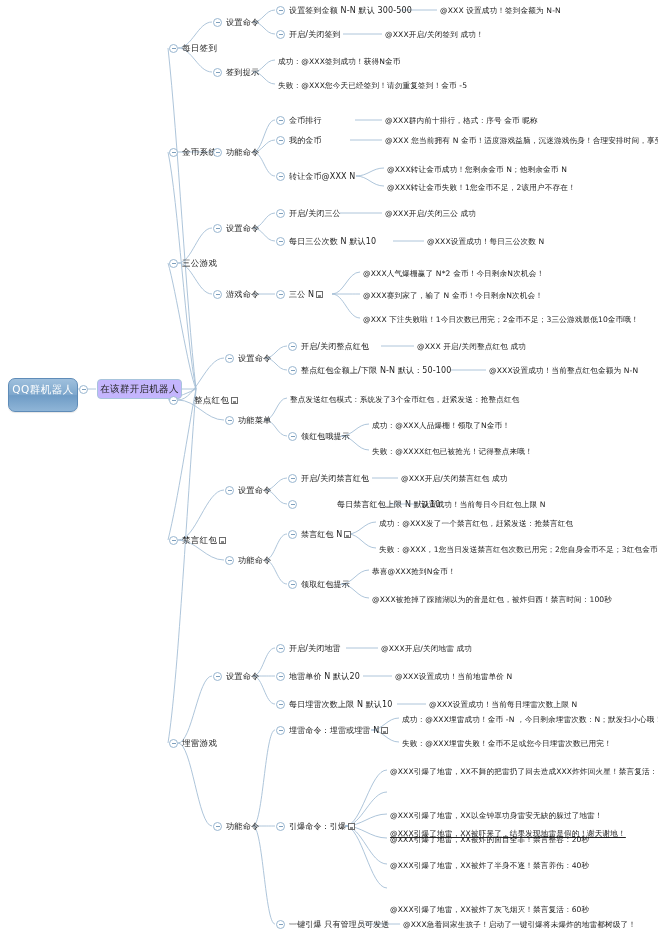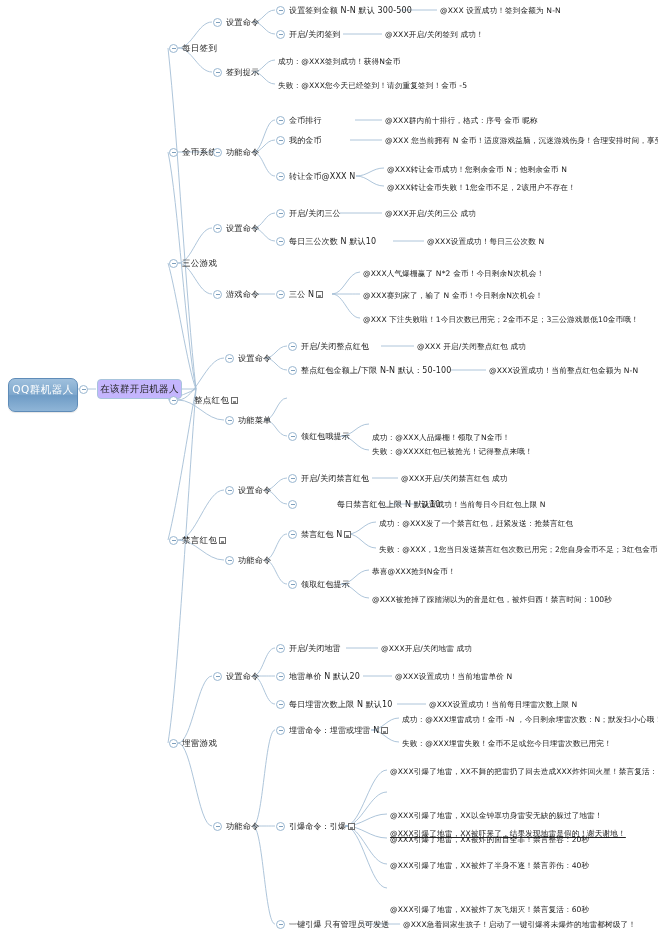--- a/index.html
+++ b/index.html
@@ -272,23 +272,24 @@
   <div class="toggle" style="left:288px;top:342px;"></div>
   <div class="tnode" style="left:301px;top:341px;">开启/关闭整点红包</div>
   <div class="tnode leaf" style="left:417px;top:341px;">@XXX 开启/关闭整点红包 成功</div>
 
   <div class="toggle" style="left:288px;top:366px;"></div>
   <div class="tnode" style="left:301px;top:365px;">整点红包金额上/下限 N-N 默认：50-100</div>
   <div class="tnode leaf" style="left:489px;top:365px;">@XXX设置成功！当前整点红包金额为 N-N</div>
 
   <div class="toggle" style="left:225px;top:416px;"></div>
   <div class="tnode lvl3" style="left:238px;top:415px;">功能菜单</div>
+  <div class="tnode leaf" style="left:290px;top:394px;">整点发送红包模式：系统发了3个金币红包，赶紧发送：抢整点红包</div>
   <div class="toggle" style="left:288px;top:432px;"></div>
   <div class="tnode" style="left:301px;top:431px;">领红包哦提示</div>
-  <div class="tnode leaf" style="left:372px;top:420px;margin-top:12px;">成功：@XXX人品爆棚！领取了N金币！</div>
+  <div class="tnode leaf" style="left:372px;top:420px;">成功：@XXX人品爆棚！领取了N金币！</div>
   <div class="tnode leaf" style="left:372px;top:446px;">失败：@XXXX红包已被抢光！记得整点来哦！</div>
 
   <div class="toggle" style="left:169px;top:536px;"></div>
   <div class="tnode lvl2" style="left:182px;top:535px;">
     <span>禁言红包</span><span class="sqmark"></span>
   </div>
 
   <div class="toggle" style="left:225px;top:486px;"></div>
   <div class="tnode lvl3" style="left:238px;top:485px;">设置命令</div>
 

